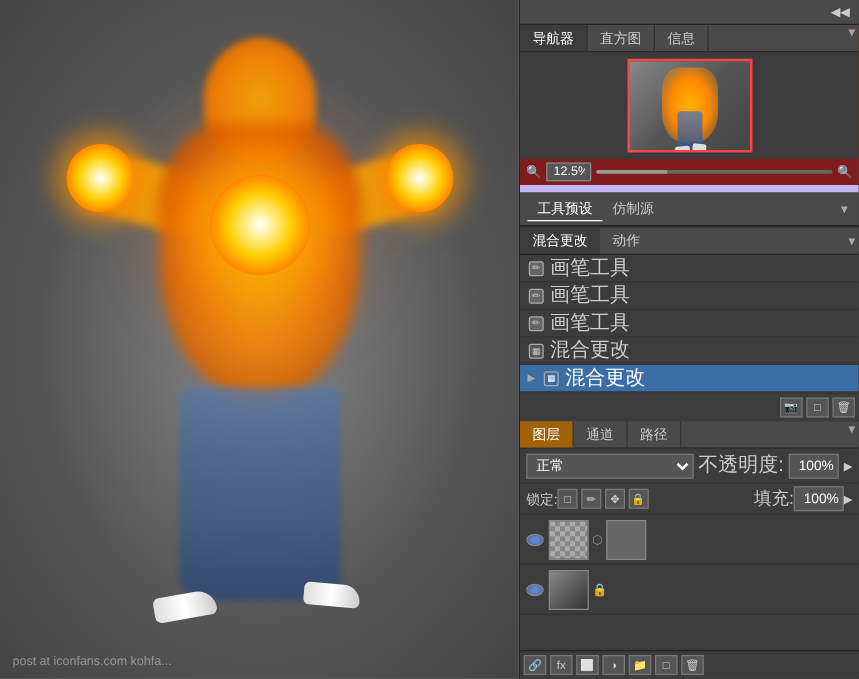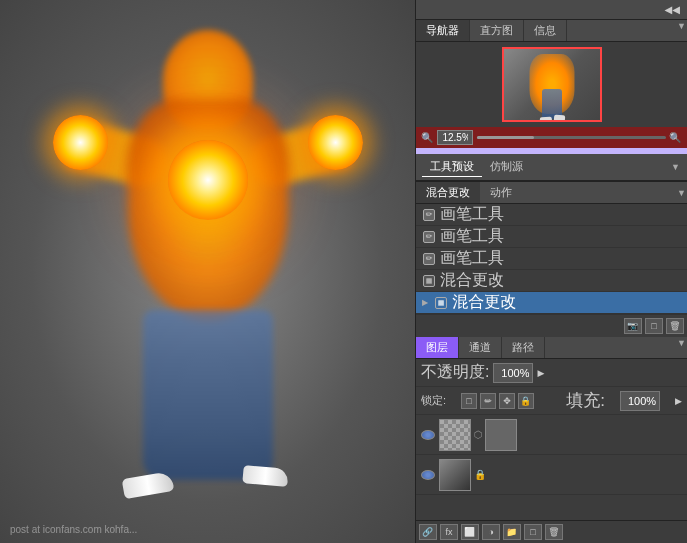--- a/index.html
+++ b/index.html
@@ -443,21 +443,21 @@
     .layers-tab {
       padding: 3px 10px;
       font-size: 11px;
       color: #ccc;
       cursor: pointer;
       border-right: 1px solid #333;
     }
 
     .layers-tab.active {
       color: #fff;
-      background: #8b5cf6;
+      background: #a16207;
     }
 
     .layers-controls {
       display: flex;
       align-items: center;
       padding: 3px 5px;
       background: #3c3c3c;
       gap: 4px;
       border-bottom: 1px solid #333;
     }
@@ -491,21 +491,21 @@
     .opacity-arrow {
       color: #ccc;
       font-size: 9px;
     }
 
     .lock-row {
       display: flex;
       align-items: center;
       padding: 2px 5px;
       background: #3c3c3c;
-      gap: 15px;
+      gap: 0;
       border-bottom: 1px solid #333;
     }
 
     .lock-label {
       color: #ccc;
       font-size: 11px;
     }
 
     .lock-icons {
       display: flex;
@@ -520,21 +520,21 @@
       color: #ccc;
       font-size: 9px;
       display: flex;
       align-items: center;
       justify-content: center;
       cursor: pointer;
     }
 
     .fill-label {
       color: #ccc;
-      font-size: 17px;
+      font-size: 14px;
       margin-left: auto;
     }
 
     .fill-value {
       background: #555;
       border: 1px solid #777;
       color: #fff;
       font-size: 11px;
       width: 40px;
       padding: 1px 3px;
@@ -819,20 +819,23 @@
   <div class="layers-section">
     <div class="layers-tabs">
       <div class="layers-tab active">图层</div>
       <div class="layers-tab">通道</div>
       <div class="layers-tab">路径</div>
       <div style="flex:1"></div>
       <span class="panel-menu-btn">▼</span>
     </div>
 
     <div class="layers-controls">
+      <select class="blend-mode-select">
+        <option>正常</option>
+      </select>
       <span class="opacity-label">不透明度:</span>
       <input class="opacity-value" type="text" value="100%" style="">
       <span class="opacity-arrow">▶</span>
     </div>
 
     <div class="lock-row">
       <span class="lock-label">锁定:</span>
       <div class="lock-icons">
         <div class="lock-icon-btn">□</div>
         <div class="lock-icon-btn">✏</div>

